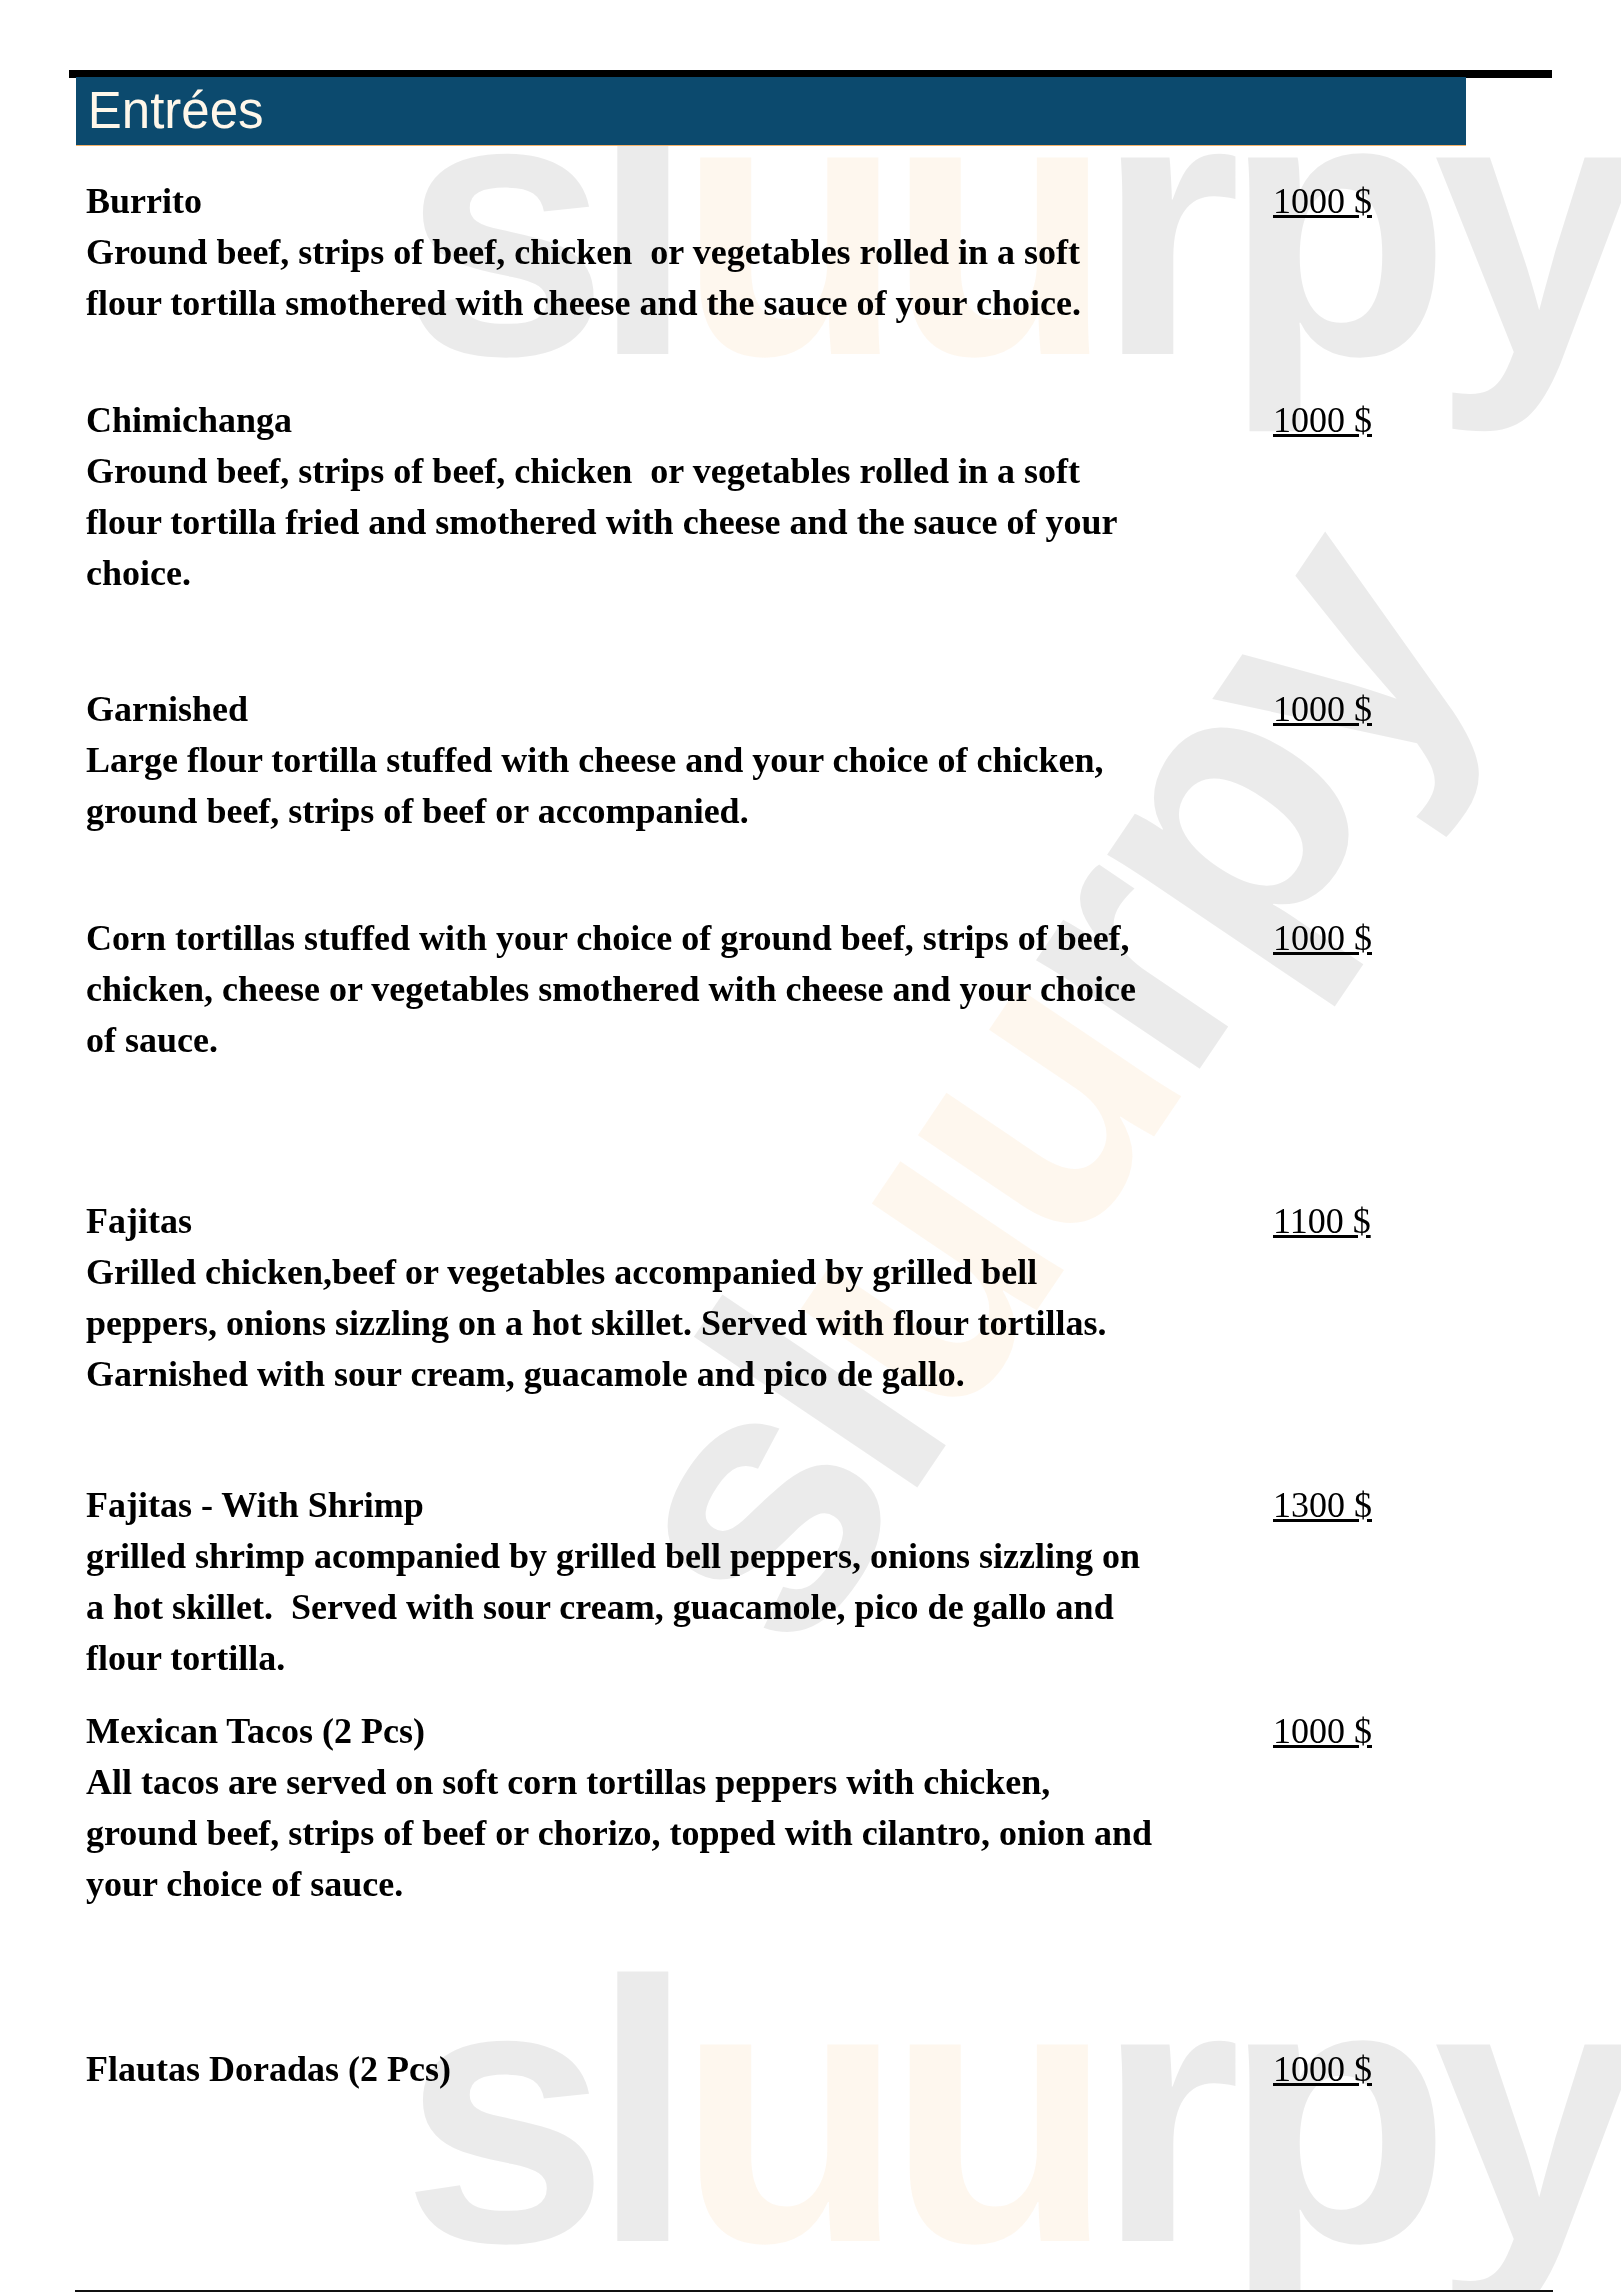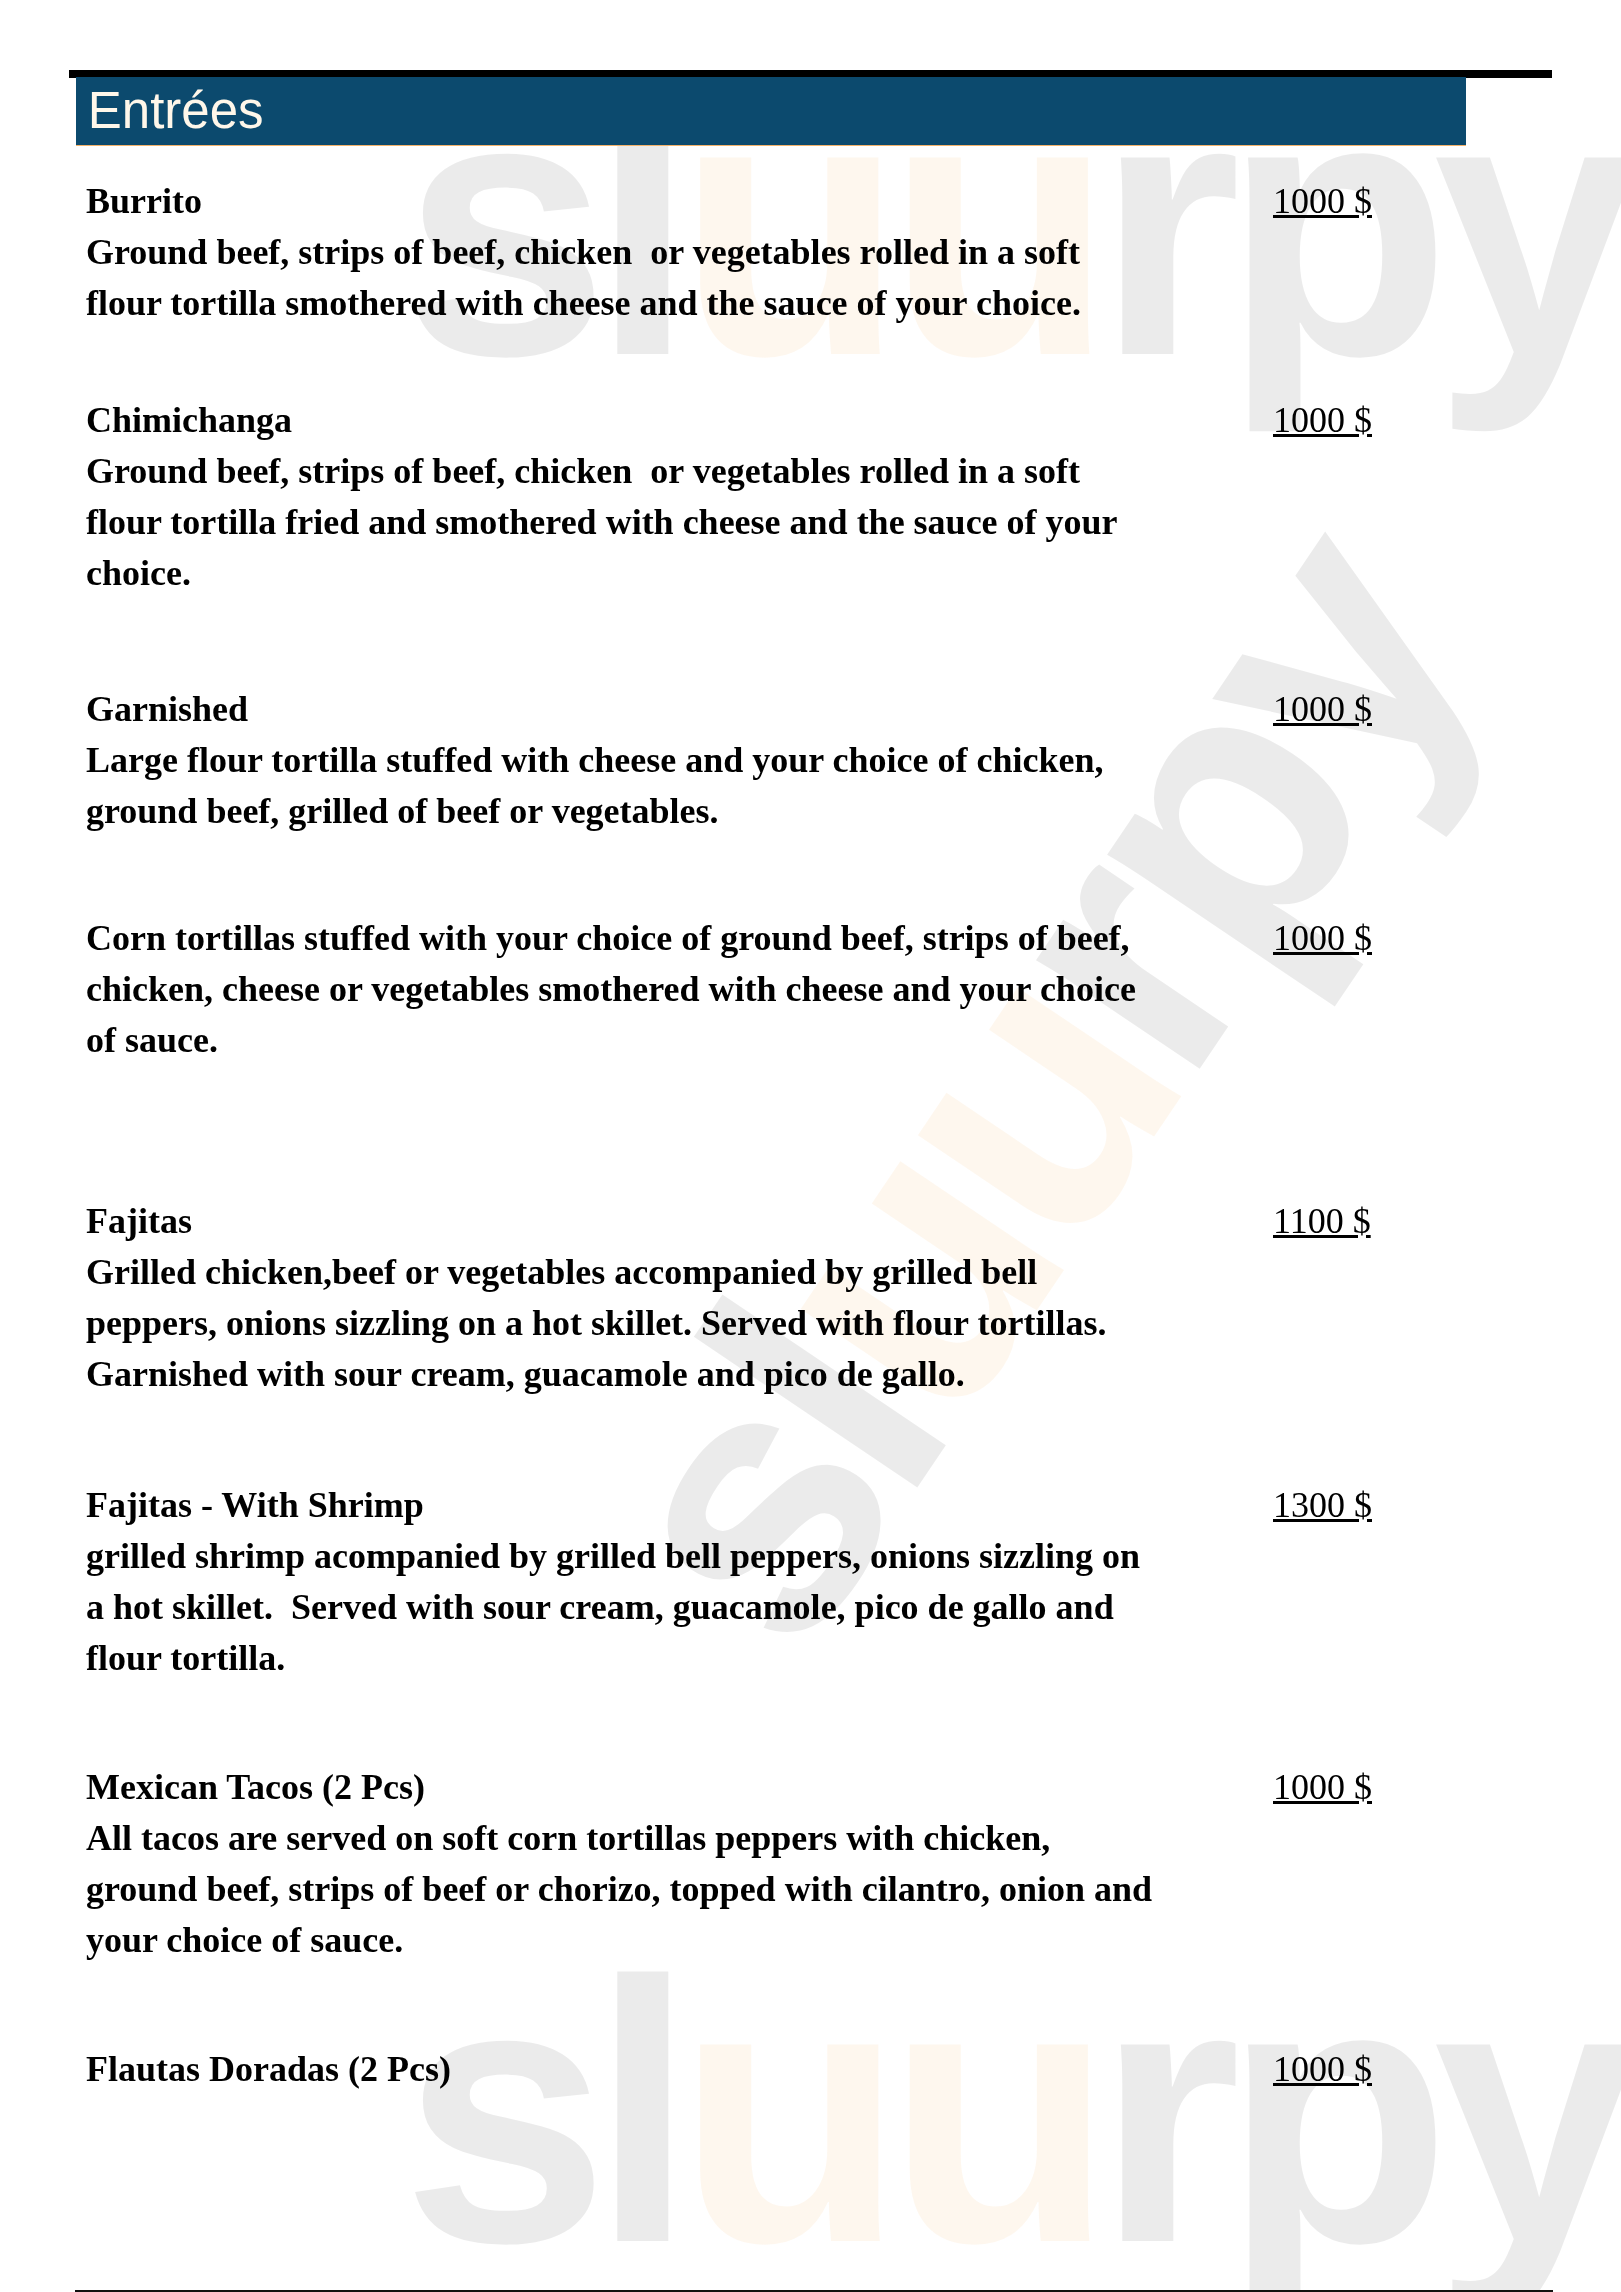--- a/index.html
+++ b/index.html
@@ -84,21 +84,21 @@
   <span class="item-price">1000 $</span>
   <span class="item-line">Ground beef, strips of beef, chicken  or vegetables rolled in a soft</span>
   <span class="item-line">flour tortilla fried and smothered with cheese and the sauce of your</span>
   <span class="item-line">choice.</span>
 </div>
 
 <div class="menu-item" style="top:684px">
   <span class="item-line">Garnished</span>
   <span class="item-price">1000 $</span>
   <span class="item-line">Large flour tortilla stuffed with cheese and your choice of chicken,</span>
-  <span class="item-line">ground beef, grilled of beef or vegetables.</span>
+  <span class="item-line">ground beef, strips of beef or accompanied.</span>
 </div>
 
 <div class="menu-item" style="top:913px">
   <span class="item-price">1000 $</span>
   <span class="item-line">Corn tortillas stuffed with your choice of ground beef, strips of beef,</span>
   <span class="item-line">chicken, cheese or vegetables smothered with cheese and your choice</span>
   <span class="item-line">of sauce.</span>
 </div>
 
 <div class="menu-item" style="top:1196px">
@@ -110,21 +110,21 @@
 </div>
 
 <div class="menu-item" style="top:1480px">
   <span class="item-line">Fajitas - With Shrimp</span>
   <span class="item-price">1300 $</span>
   <span class="item-line">grilled shrimp acompanied by grilled bell peppers, onions sizzling on</span>
   <span class="item-line">a hot skillet.  Served with sour cream, guacamole, pico de gallo and</span>
   <span class="item-line">flour tortilla.</span>
 </div>
 
-<div class="menu-item" style="top:1762px">
+<div class="menu-item" style="top:1706px">
   <span class="item-line">Mexican Tacos (2 Pcs)</span>
   <span class="item-price">1000 $</span>
   <span class="item-line">All tacos are served on soft corn tortillas peppers with chicken,</span>
   <span class="item-line">ground beef, strips of beef or chorizo, topped with cilantro, onion and</span>
   <span class="item-line">your choice of sauce.</span>
 </div>
 
 <div class="menu-item" style="top:2044px">
   <span class="item-line">Flautas Doradas (2 Pcs)</span>
   <span class="item-price">1000 $</span>

